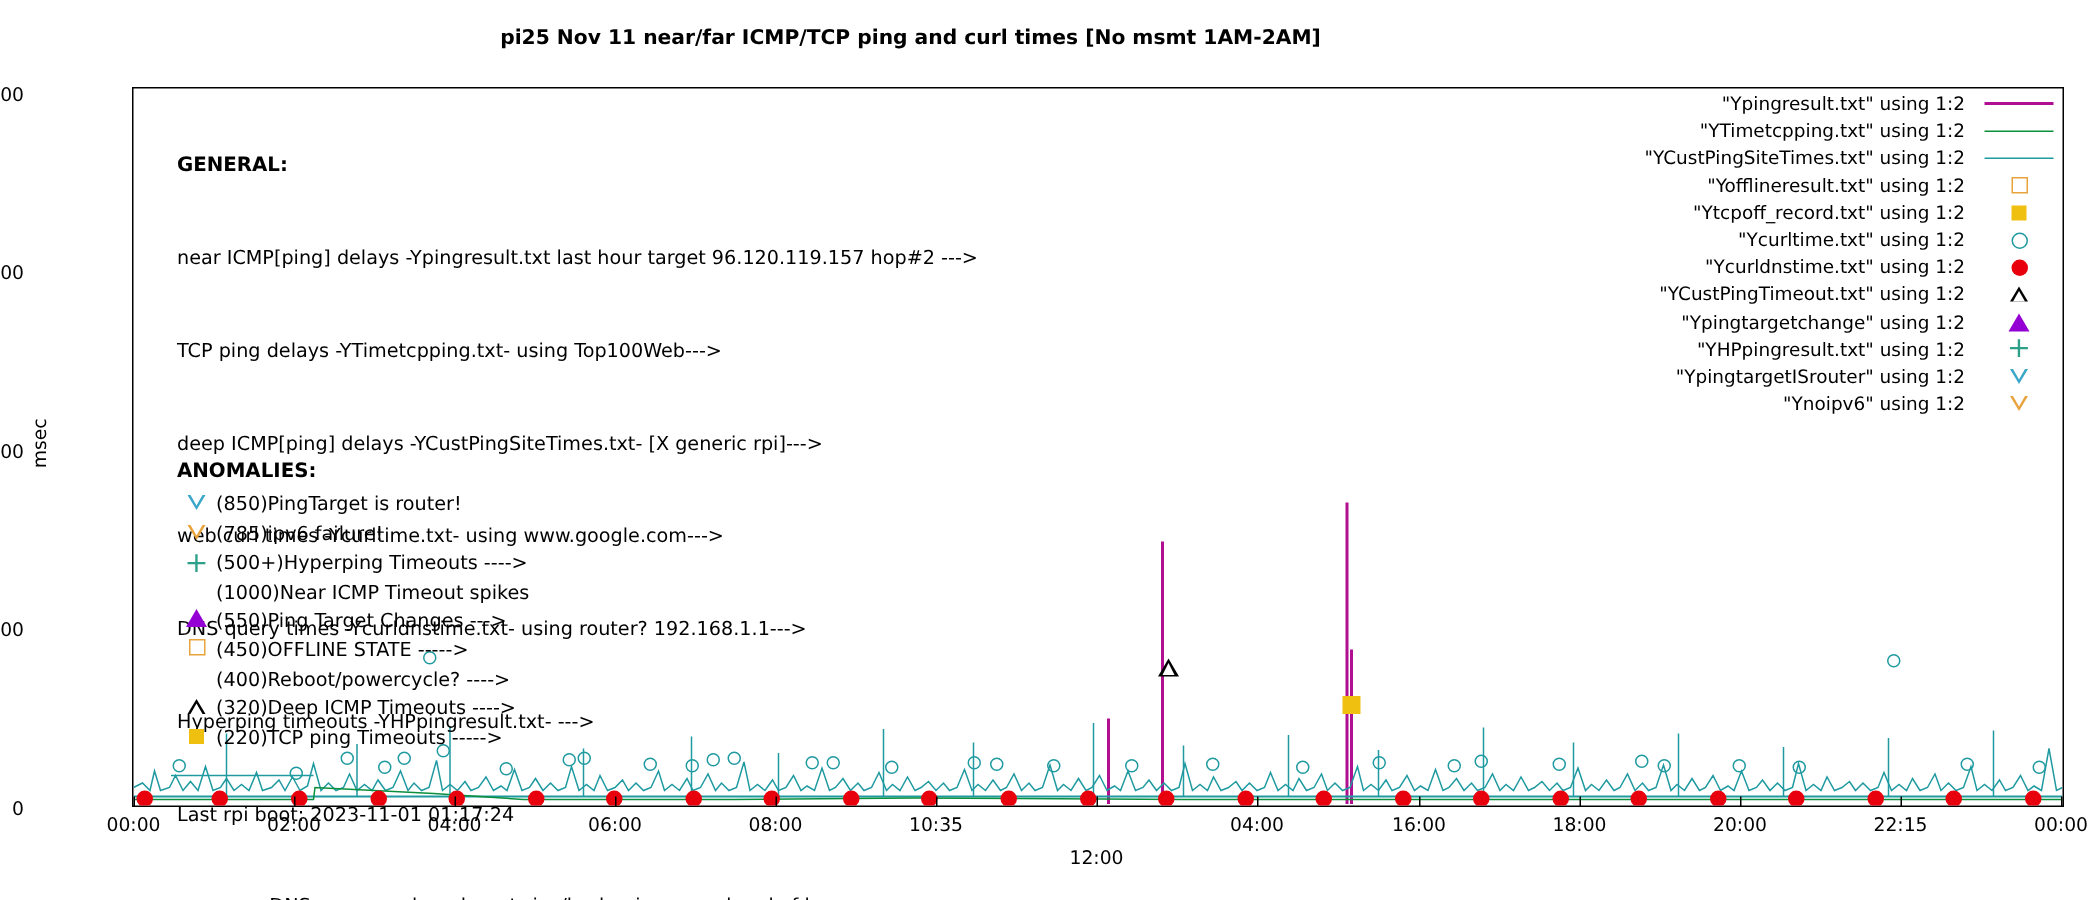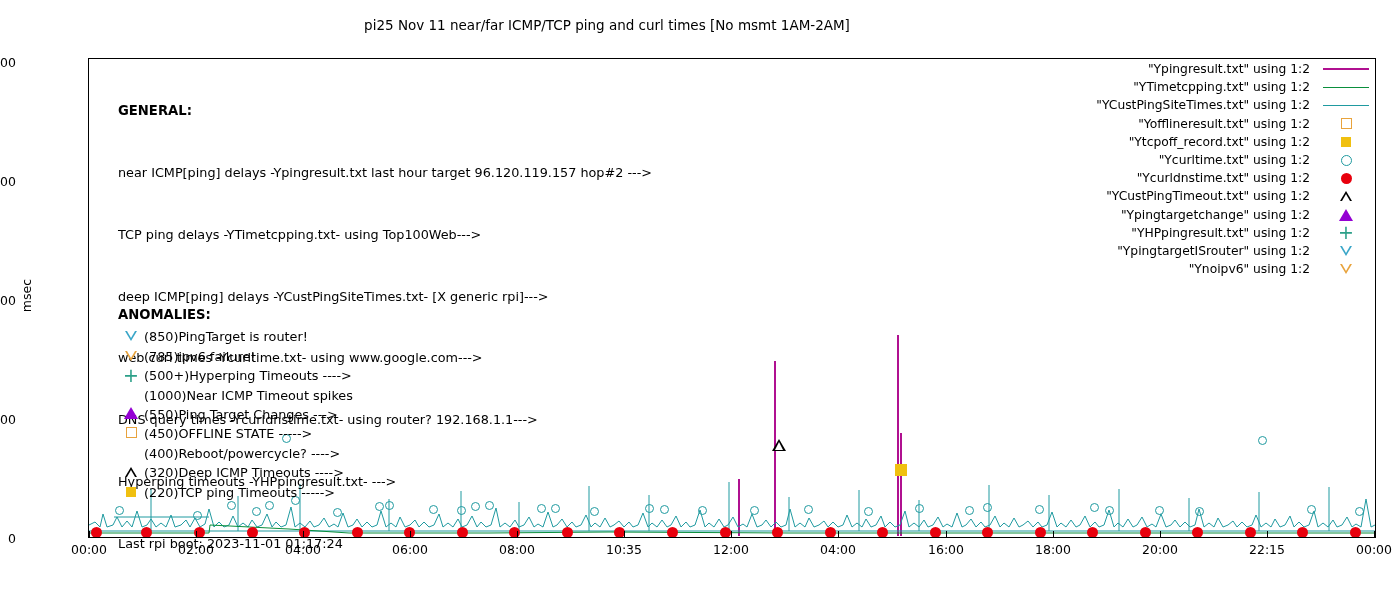--- a/index.html
+++ b/index.html
@@ -5,21 +5,21 @@
   html,body{margin:0;padding:0;}
   body{
     width:1400px;height:600px;background:#ffffff;overflow:hidden;
     font-family:"DejaVu Sans","Liberation Sans",sans-serif;
     color:#000000;
   }
   .root{position:relative;width:1400px;height:600px;}
 
   .title{
     position:absolute;left:0;top:17px;width:1214px;text-align:center;
-    font-size:13.5px;color:#000;
+    font-size:13.5px;color:#000;font-weight:bold;
   }
 
   
   .plot{
     position:absolute;left:88px;top:58px;width:1288px;height:480px;
     border:1px solid #000;box-sizing:border-box;background:#fff;
   }
 
   
   .ylabel{
@@ -220,21 +220,21 @@
   <div class="xtickmark" style="left:1160px;"></div>
   <div class="xtickmark" style="left:1267px;"></div>
   <div class="xtickmark" style="left:1374px;"></div>
 
   <div class="xtick" style="left:89px;">00:00</div>
   <div class="xtick" style="left:196px;">02:00</div>
   <div class="xtick" style="left:303px;">04:00</div>
   <div class="xtick" style="left:410px;">06:00</div>
   <div class="xtick" style="left:517px;">08:00</div>
   <div class="xtick" style="left:624px;">10:35</div>
-  <div class="xtick" style="left:731px;">12:00</div>
+  <div class="xtick" style="left:731px;margin-top:22px;">12:00</div>
   <div class="xtick" style="left:838px;">04:00</div>
   <div class="xtick" style="left:946px;">16:00</div>
   <div class="xtick" style="left:1053px;">18:00</div>
   <div class="xtick" style="left:1160px;">20:00</div>
   <div class="xtick" style="left:1267px;">22:15</div>
   <div class="xtick" style="left:1374px;">00:00</div>
 
 
   <div class="general">
     <div class="headline">GENERAL:</div>

